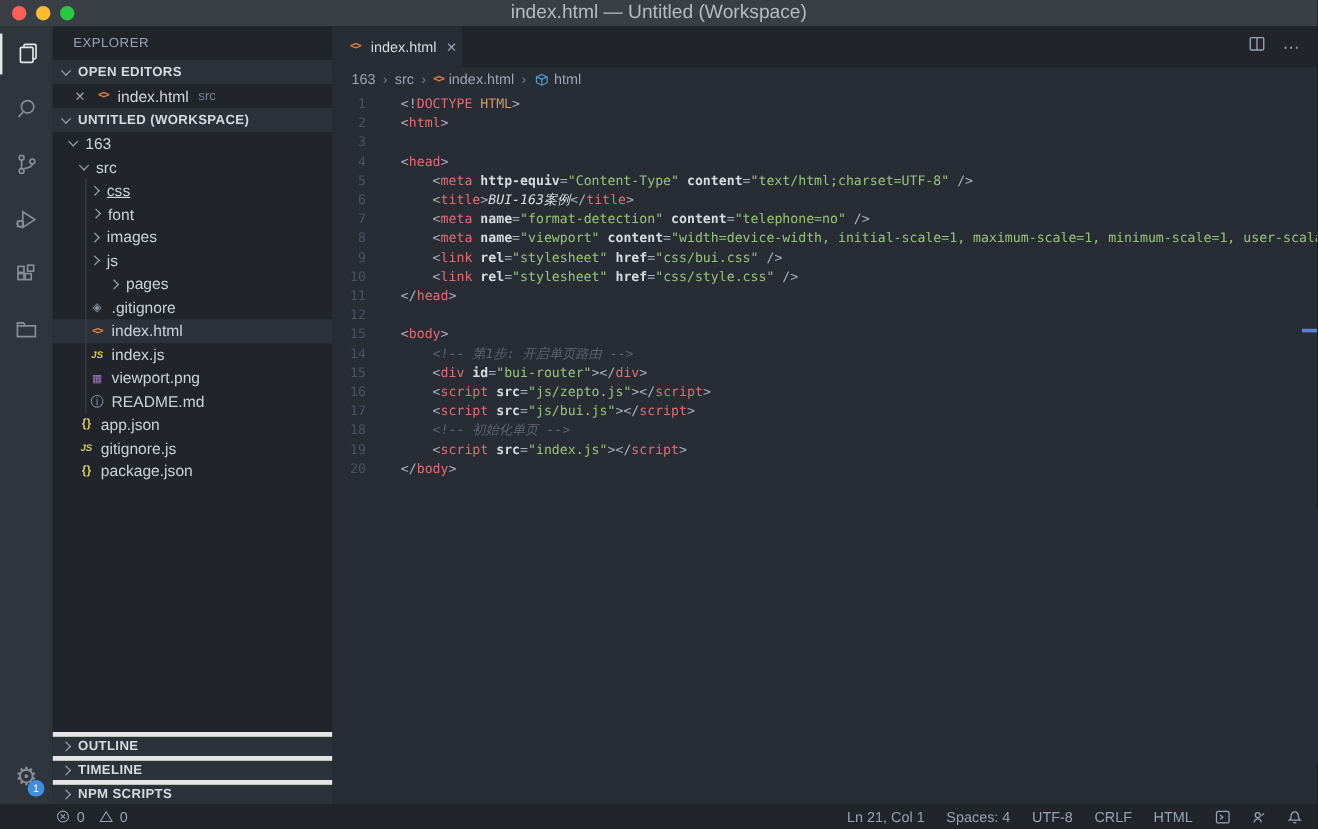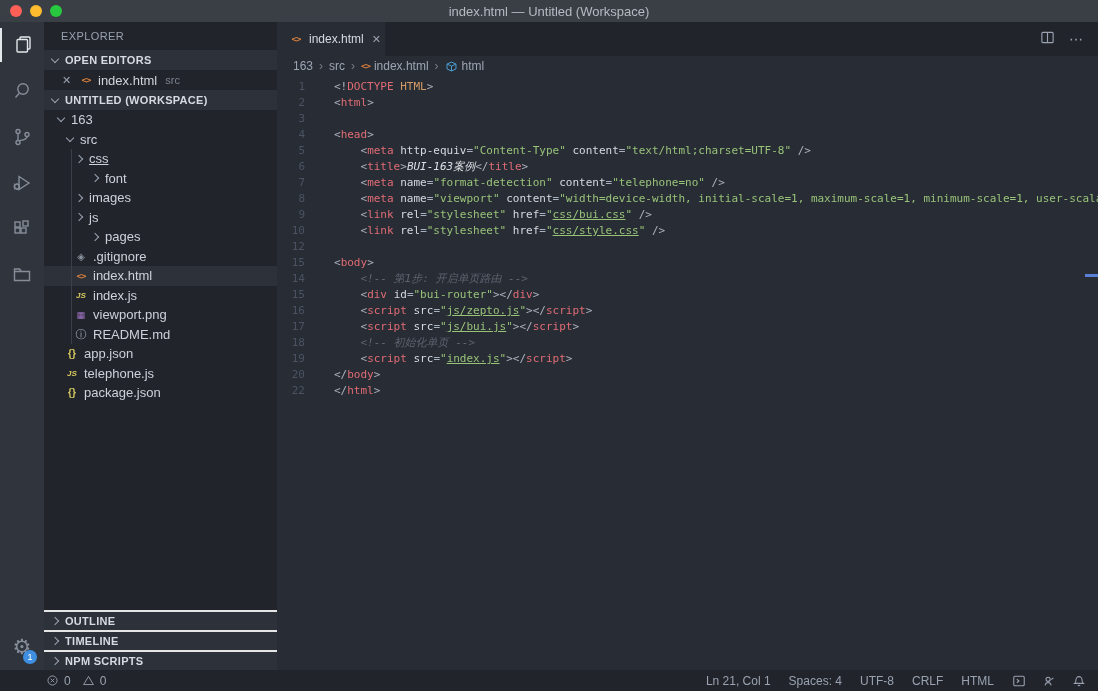--- a/index.html
+++ b/index.html
@@ -5,21 +5,21 @@
   * { margin:0; padding:0; box-sizing:border-box; }
   html,body { background:#111; }
   .screen { position:relative; width:1098px; height:691px; background:#282c34;
             font-family:"Liberation Sans", sans-serif; overflow:hidden; color:#c5cad3; }
 
   
   .titlebar { height:22px; background:#3a3f46; display:flex; align-items:center; position:relative; }
   .traffic { display:flex; gap:8px; padding-left:10px; }
   .light { width:12px; height:12px; border-radius:50%; }
   .light.red{ background:#ff5f57; } .light.yellow{ background:#febc2e; } .light.green{ background:#28c840; }
-  .win-title { position:absolute; left:0; right:0; text-align:center; font-size:13px; color:#b6bac1; }
+  .win-title { position:absolute; left:0; right:0; text-align:center; font-size:16px; color:#b6bac1; }
 
   .main { display:flex; height:648px; }
 
   
   .activitybar { width:44px; background:#30343c; display:flex; flex-direction:column; align-items:center; }
   .act-item { width:44px; height:46px; display:flex; align-items:center; justify-content:center; position:relative; color:#868d99; }
   .act-item.active { color:#e3e6ea; }
   .act-item.active::before { content:""; position:absolute; left:0; top:6px; bottom:6px; width:2px; background:#e3e6ea; }
   .act-item svg { width:24px; height:24px; stroke:currentColor; fill:none; stroke-width:1.4; }
   .act-spacer { flex:1; }
@@ -43,21 +43,21 @@
   .tree-row.selected { background:#2c313a; }
   .ticon { width:14px; flex:none; text-align:center; font-size:11px; }
   .ticon.html { color:#e0823d; font-family:"DejaVu Sans Mono",monospace; font-size:9px; font-weight:bold; letter-spacing:-1px; }
   .ticon.js { color:#d8c95f; font-size:8px; font-weight:bold; font-style:italic; }
   .ticon.json { color:#d8c95f; font-size:10px; font-weight:bold; }
   .ticon.git { color:#8a919e; font-size:10px; }
   .ticon.image { color:#a074c4; font-size:9px; }
   .ticon.info { color:#9da5b4; font-size:11px; }
   .indent-guide { position:absolute; width:1px; background:#3a3f49; left:27px; }
   .side-fill { flex:1; }
-  .bottom-secs .sec-head { border-top:2px solid #e5e5e5; }
+  .bottom-secs .sec-head { border-top:4px solid #e5e5e5; }
 
   
   .editor { flex:1; display:flex; flex-direction:column; background:#282c34; min-width:0; position:relative; }
   .tabbar { height:34px; background:#21252b; display:flex; align-items:stretch; }
   .tab { width:108px; background:#282c34; display:flex; align-items:center; gap:6px; padding:0 8px 0 12px;
          font-size:12px; color:#d7dae0; }
   .tab .ticon.html { font-size:9px; }
   .tab-close { color:#9aa2b1; font-size:11px; margin-left:2px; }
   .tab-actions { margin-left:auto; display:flex; align-items:center; gap:14px; padding-right:14px; color:#9aa2b1; }
   .tab-actions svg { width:15px; height:15px; stroke:currentColor; fill:none; stroke-width:1.2; }
@@ -68,23 +68,23 @@
   .bc-ico-html { color:#e0823d; font-family:"DejaVu Sans Mono",monospace; font-size:9px; font-weight:bold; letter-spacing:-1px; }
   .bc-ico-sym svg { width:13px; height:13px; stroke:#4aa0d5; fill:none; stroke-width:1.2; display:block; }
 
   .code-area { flex:1; overflow:hidden; position:relative; padding-top:3px;
                font-family:"DejaVu Sans Mono", monospace; font-size:11px; }
   .code-line { display:flex; height:16px; line-height:16px; white-space:pre; }
   .ln { width:40px; flex:none; text-align:right; padding-right:12px; color:#4b5363; }
   .tx { padding-left:17px; position:relative; }
   .tk-p { color:#abb2bf; }
   .tk-t { color:#e06c75; }
-  .tk-a { color:#d7dae0; }
+  .tk-a { color:#d7dae0;font-weight:bold; }
   .tk-s { color:#98c379; }
-  .tk-u { color:#98c379; text-decoration:underline; }
+  .tk-u { color:#98c379; }
   .tk-d { color:#d19a66; }
   .tk-x { color:#dcdfe4;font-style:italic; }
   .tk-c { color:#5c6370; font-style:italic; }
   .cursor { display:inline-block; width:2px; height:13px; background:#528bff; vertical-align:-2px; }
   .ruler-mark { position:absolute; right:0; top:198px; width:13px; height:3px; background:#5a7fd6; }
 
   
   .statusbar { height:21px; background:#21252b; display:flex; align-items:center; font-size:12px; color:#9aa2b1; }
   .sb-left { display:flex; align-items:center; gap:5px; padding-left:46px; }
   .sb-left svg { width:13px; height:13px; stroke:currentColor; fill:none; stroke-width:1.1; }
@@ -183,21 +183,21 @@
             <span>163</span>
           </div>
           <div class="tree-row" style="padding-left: 21px;">
             <span class="chev down"></span>
             <span>src</span>
           </div>
           <div class="tree-row" style="padding-left: 30px; text-decoration: underline;">
             <span class="chev"></span>
             <span>css</span>
           </div>
-          <div class="tree-row" style="padding-left: 46px;">
+          <div class="tree-row" style="padding-left: 31px;">
             <span class="chev"></span>
             <span>font</span>
           </div>
           <div class="tree-row" style="padding-left: 30px;">
             <span class="chev"></span>
             <span>images</span>
           </div>
           <div class="tree-row" style="padding-left: 30px;">
             <span class="chev"></span>
             <span>js</span>
@@ -225,21 +225,21 @@
           <div class="tree-row" style="padding-left: 30px;">
             <span class="ticon info">ⓘ</span>
             <span>README.md</span>
           </div>
           <div class="tree-row" style="padding-left: 21px;">
             <span class="ticon json">{}</span>
             <span>app.json</span>
           </div>
           <div class="tree-row" style="padding-left: 21px;">
             <span class="ticon js">JS</span>
-            <span>telephone.js</span>
+            <span>gitignore.js</span>
           </div>
           <div class="tree-row" style="padding-left: 21px;">
             <span class="ticon json">{}</span>
             <span>package.json</span>
           </div>
         </div>
 
       <div class="side-fill"></div>
 
       <div class="bottom-secs">
@@ -306,30 +306,30 @@
             <div class="code-line"><span class="ln">1</span><span class="tx"><span class="tk-p">&lt;!</span><span class="tk-t">DOCTYPE</span><span class="tk-p"> </span><span class="tk-d">HTML</span><span class="tk-p">&gt;</span></span></div>
             <div class="code-line"><span class="ln">2</span><span class="tx"><span class="tk-p">&lt;</span><span class="tk-t">html</span><span class="tk-p">&gt;</span></span></div>
             <div class="code-line"><span class="ln">3</span><span class="tx"></span></div>
             <div class="code-line"><span class="ln">4</span><span class="tx"><span class="tk-p">&lt;</span><span class="tk-t">head</span><span class="tk-p">&gt;</span></span></div>
             <div class="code-line"><span class="ln">5</span><span class="tx"><span class="tk-p">    &lt;</span><span class="tk-t">meta</span><span class="tk-p"> </span><span class="tk-a">http-equiv</span><span class="tk-p">=</span><span class="tk-s">"Content-Type"</span><span class="tk-p"> </span><span class="tk-a">content</span><span class="tk-p">=</span><span class="tk-s">"text/html;charset=UTF-8"</span><span class="tk-p"> /&gt;</span></span></div>
             <div class="code-line"><span class="ln">6</span><span class="tx"><span class="tk-p">    &lt;</span><span class="tk-t">title</span><span class="tk-p">&gt;</span><span class="tk-x">BUI-163案例</span><span class="tk-p">&lt;/</span><span class="tk-t">title</span><span class="tk-p">&gt;</span></span></div>
             <div class="code-line"><span class="ln">7</span><span class="tx"><span class="tk-p">    &lt;</span><span class="tk-t">meta</span><span class="tk-p"> </span><span class="tk-a">name</span><span class="tk-p">=</span><span class="tk-s">"format-detection"</span><span class="tk-p"> </span><span class="tk-a">content</span><span class="tk-p">=</span><span class="tk-s">"telephone=no"</span><span class="tk-p"> /&gt;</span></span></div>
             <div class="code-line"><span class="ln">8</span><span class="tx"><span class="tk-p">    &lt;</span><span class="tk-t">meta</span><span class="tk-p"> </span><span class="tk-a">name</span><span class="tk-p">=</span><span class="tk-s">"viewport"</span><span class="tk-p"> </span><span class="tk-a">content</span><span class="tk-p">=</span><span class="tk-s">"width=device-width, initial-scale=1, maximum-scale=1, minimum-scale=1, user-scalable=no"</span></span></div>
             <div class="code-line"><span class="ln">9</span><span class="tx"><span class="tk-p">    &lt;</span><span class="tk-t">link</span><span class="tk-p"> </span><span class="tk-a">rel</span><span class="tk-p">=</span><span class="tk-s">"stylesheet"</span><span class="tk-p"> </span><span class="tk-a">href</span><span class="tk-p">=</span><span class="tk-s">"</span><span class="tk-u">css/bui.css</span><span class="tk-s">"</span><span class="tk-p"> /&gt;</span></span></div>
             <div class="code-line"><span class="ln">10</span><span class="tx"><span class="tk-p">    &lt;</span><span class="tk-t">link</span><span class="tk-p"> </span><span class="tk-a">rel</span><span class="tk-p">=</span><span class="tk-s">"stylesheet"</span><span class="tk-p"> </span><span class="tk-a">href</span><span class="tk-p">=</span><span class="tk-s">"</span><span class="tk-u">css/style.css</span><span class="tk-s">"</span><span class="tk-p"> /&gt;</span></span></div>
+            <div class="code-line"><span class="ln">11</span><span class="tx"><span class="tk-p">&lt;/</span><span class="tk-t">head</span><span class="tk-p">&gt;</span></span></div>
             <div class="code-line"><span class="ln">12</span><span class="tx"></span></div>
             <div class="code-line"><span class="ln">15</span><span class="tx"><span class="tk-p">&lt;</span><span class="tk-t">body</span><span class="tk-p">&gt;</span></span></div>
             <div class="code-line"><span class="ln">14</span><span class="tx"><span class="tk-c">    &lt;!-- 第1步: 开启单页路由 --&gt;</span></span></div>
             <div class="code-line"><span class="ln">15</span><span class="tx"><span class="tk-p">    &lt;</span><span class="tk-t">div</span><span class="tk-p"> </span><span class="tk-a">id</span><span class="tk-p">=</span><span class="tk-s">"bui-router"</span><span class="tk-p">&gt;&lt;/</span><span class="tk-t">div</span><span class="tk-p">&gt;</span></span></div>
             <div class="code-line"><span class="ln">16</span><span class="tx"><span class="tk-p">    &lt;</span><span class="tk-t">script</span><span class="tk-p"> </span><span class="tk-a">src</span><span class="tk-p">=</span><span class="tk-s">"</span><span class="tk-u">js/zepto.js</span><span class="tk-s">"</span><span class="tk-p">&gt;&lt;/</span><span class="tk-t">script</span><span class="tk-p">&gt;</span></span></div>
             <div class="code-line"><span class="ln">17</span><span class="tx"><span class="tk-p">    &lt;</span><span class="tk-t">script</span><span class="tk-p"> </span><span class="tk-a">src</span><span class="tk-p">=</span><span class="tk-s">"</span><span class="tk-u">js/bui.js</span><span class="tk-s">"</span><span class="tk-p">&gt;&lt;/</span><span class="tk-t">script</span><span class="tk-p">&gt;</span></span></div>
             <div class="code-line"><span class="ln">18</span><span class="tx"><span class="tk-c">    &lt;!-- 初始化单页 --&gt;</span></span></div>
             <div class="code-line"><span class="ln">19</span><span class="tx"><span class="tk-p">    &lt;</span><span class="tk-t">script</span><span class="tk-p"> </span><span class="tk-a">src</span><span class="tk-p">=</span><span class="tk-s">"</span><span class="tk-u">index.js</span><span class="tk-s">"</span><span class="tk-p">&gt;&lt;/</span><span class="tk-t">script</span><span class="tk-p">&gt;</span></span></div>
             <div class="code-line"><span class="ln">20</span><span class="tx"><span class="tk-p">&lt;/</span><span class="tk-t">body</span><span class="tk-p">&gt;</span></span></div>
-            <div class="code-line"><span class="ln">22</span><span class="tx"><span class="tk-p">&lt;/</span><span class="tk-t">html</span><span class="tk-p">&gt;</span></span></div>
           </div>
         <div class="ruler-mark"></div>
       </div>
     </div>
   </div>
 
   <div class="statusbar">
     <div class="sb-left">
       <svg viewBox="0 0 16 16">
           <circle cx="8" cy="8" r="5.6"></circle>

